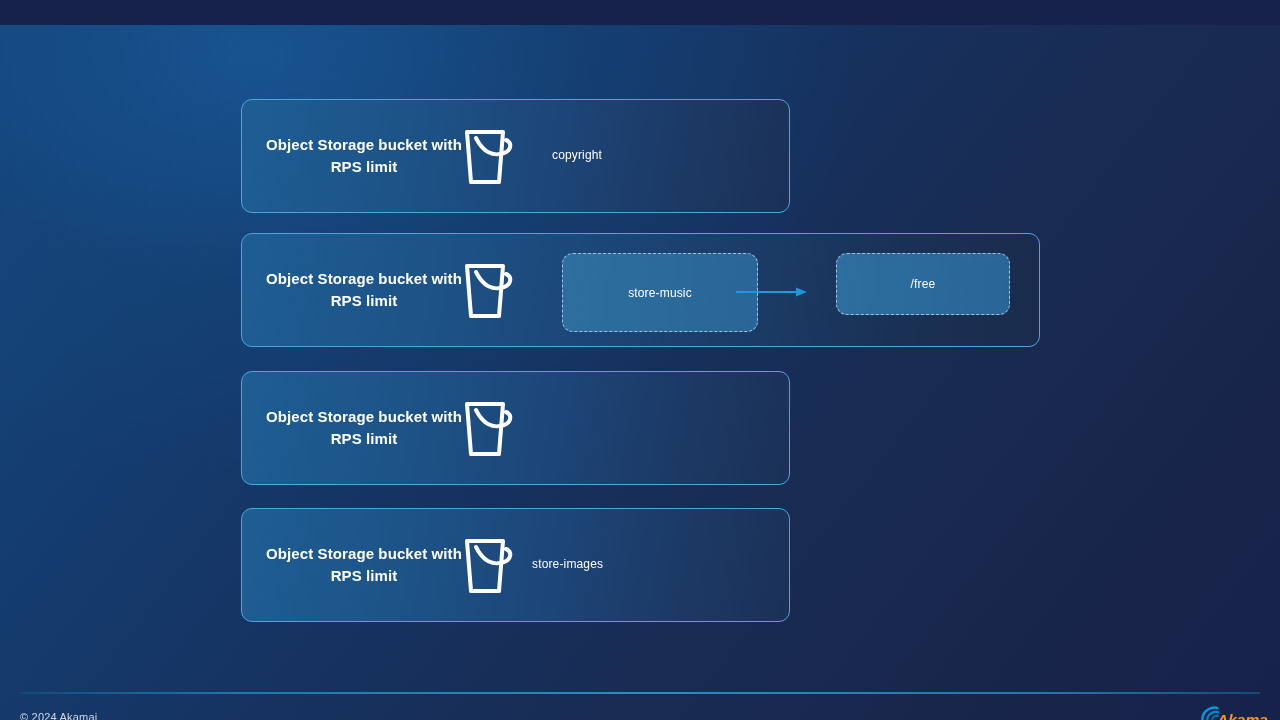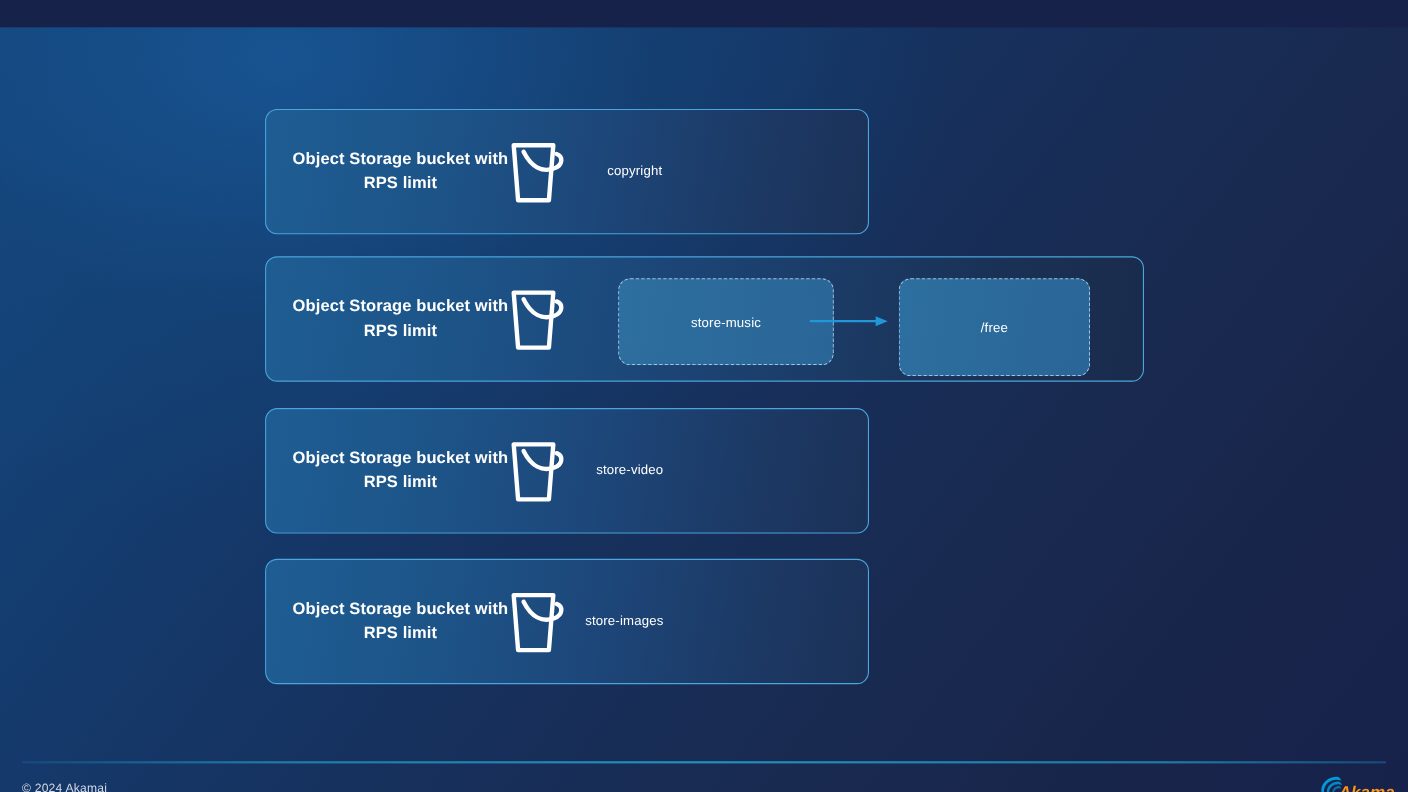--- a/index.html
+++ b/index.html
@@ -156,36 +156,35 @@
       <span class="value-text">store-music</span>
     </div>
 
     <div class="arrow" style="left:494px; top:51px; width:72px; height:14px;">
       <svg width="72" height="14" viewBox="0 0 72 14" xmlns="http://www.w3.org/2000/svg">
         <line x1="0" y1="7" x2="62" y2="7" stroke="#2196d8" stroke-width="2"></line>
         <path d="M60 2.5 L71 7 L60 11.5 Z" fill="#2196d8"></path>
       </svg>
     </div>
 
-    <div class="dashed-box" style="left:575px; top:19px; width:174px; height:89px;">
+    <div class="dashed-box" style="left:594px; top:19px; width:174px; height:62px;">
       <span class="value-text">/free</span>
     </div>
   </div>
 
   <div class="card" style="left:241px; top:346px; width:549px; height:114px;">
     <div class="card-label">Object Storage bucket with RPS limit</div>
 
     <div class="bucket-icon">
       <svg width="60" height="64" viewBox="0 0 60 64" fill="none" xmlns="http://www.w3.org/2000/svg">
         <path d="M6 8 H42 L38 58 H10 Z" stroke="#ffffff" stroke-width="4" stroke-linejoin="round" fill="none"></path>
         <path d="M15 14 C22 28, 32 33, 43 29 C51 26, 51 18, 45 16" stroke="#ffffff" stroke-width="4" stroke-linecap="round" stroke-linejoin="round" fill="none"></path>
       </svg>
     </div>
 
-    <div class="value-text" style="left:300px; width:230px; top:48px;">store-video</div>
   </div>
 
   <div class="card" style="left:241px; top:483px; width:549px; height:114px;">
     <div class="card-label">Object Storage bucket with RPS limit</div>
 
     <div class="bucket-icon">
       <svg width="60" height="64" viewBox="0 0 60 64" fill="none" xmlns="http://www.w3.org/2000/svg">
         <path d="M6 8 H42 L38 58 H10 Z" stroke="#ffffff" stroke-width="4" stroke-linejoin="round" fill="none"></path>
         <path d="M15 14 C22 28, 32 33, 43 29 C51 26, 51 18, 45 16" stroke="#ffffff" stroke-width="4" stroke-linecap="round" stroke-linejoin="round" fill="none"></path>
       </svg>

